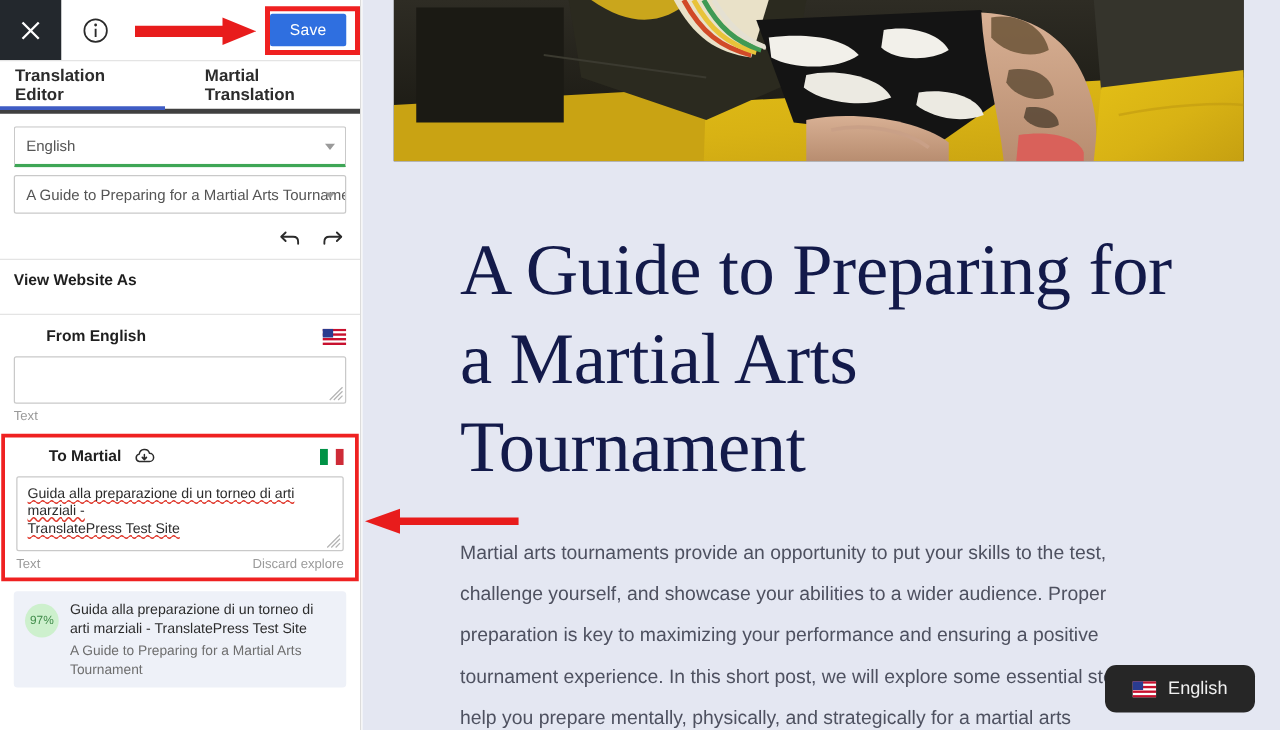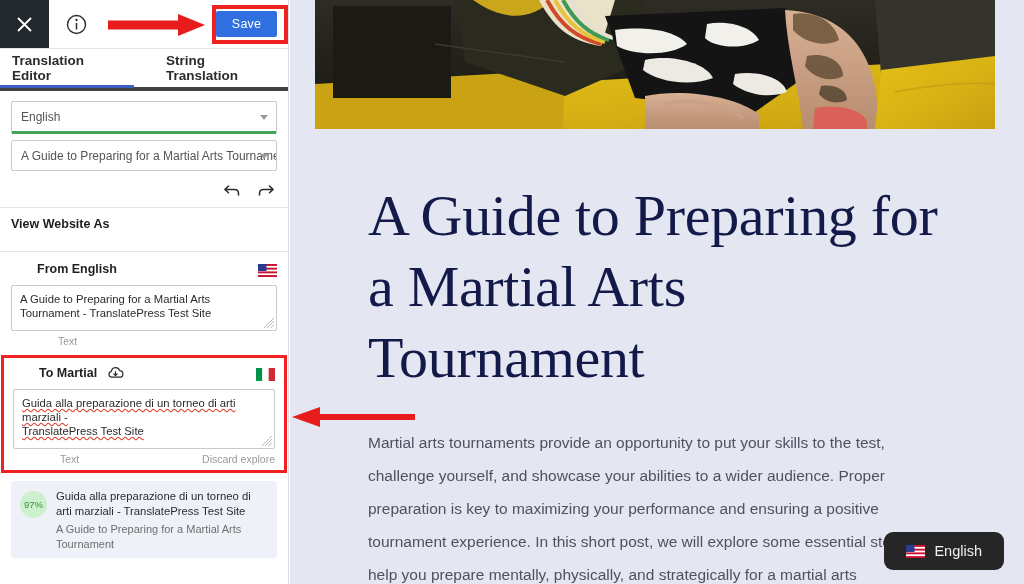--- a/index.html
+++ b/index.html
@@ -178,21 +178,20 @@
   .squiggle {
     text-decoration: underline wavy #e03b2f;
     text-decoration-skip-ink: none;
   }
   .ta-footer {
     display: flex;
     align-items: center;
     margin-top: 4px;
     font-size: 10.5px;
     color: #9a9a9a;
-    margin-left: 47px;
   }
   .ta-footer .discard { margin-left: auto; cursor: pointer; }
 
   #to-italian-block {
     border: 3px solid #ef2121;
     margin: 2px 1px 0 1px;
     padding: 7px 9px 5px 9px;
   }
   .cloud-icon { margin-left: 10px; width:17px; height:14px; cursor:pointer; }
 
@@ -310,21 +309,21 @@
       </svg>
     </div>
     <button id="save-btn">Save</button>
   </div>
 
   <div id="editor-tabs">
     <div class="etab active">
       <span>Translation Editor</span>
     </div>
     <div class="etab" style="margin-left:20px;">
-      <span>String Translation</span>
+      <span>Martial Translation</span>
     </div>
   </div>
 
   <div id="select-area">
     <div class="sel green-underline">
       <span>English</span>
       <span class="caret"></span>
     </div>
     <div class="sel">
       <span>A Guide to Preparing for a Martial Arts Tournamen...</span>
@@ -363,21 +362,20 @@
           <rect width="19" height="13" fill="#ffffff"></rect>
           <rect width="19" height="1.9" y="0" fill="#c8102e"></rect>
           <rect width="19" height="1.9" y="3.7" fill="#c8102e"></rect>
           <rect width="19" height="1.9" y="7.4" fill="#c8102e"></rect>
           <rect width="19" height="1.9" y="11.1" fill="#c8102e"></rect>
           <rect width="8.5" height="7" fill="#2a3b8f"></rect>
         </svg>
       </span>
     </div>
     <div class="ta">
-      <span>A Guide to Preparing for a Martial Arts Tournament - TranslatePress Test Site</span>
       <span class="resizer">
         <svg width="12" height="12" viewBox="0 0 12 12" aria-hidden="true">
           <path d="M11 4 L4 11 M11 7.5 L7.5 11 M11 0.8 L0.8 11" stroke="#b5b5b5" stroke-width="1" fill="none"></path>
         </svg>
       </span>
     </div>
     <div class="ta-footer">
       <span>Text</span>
     </div>
   </div>

